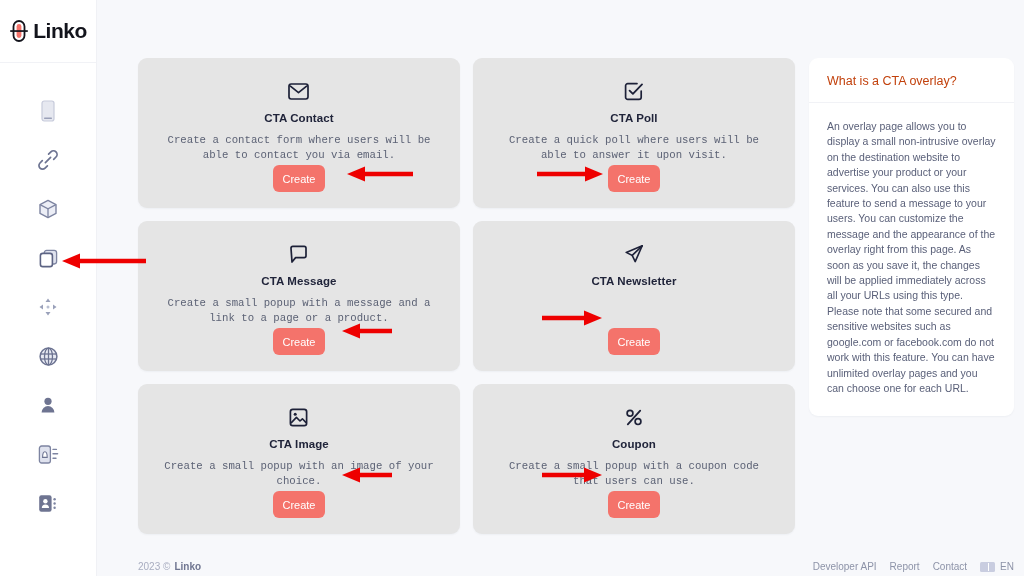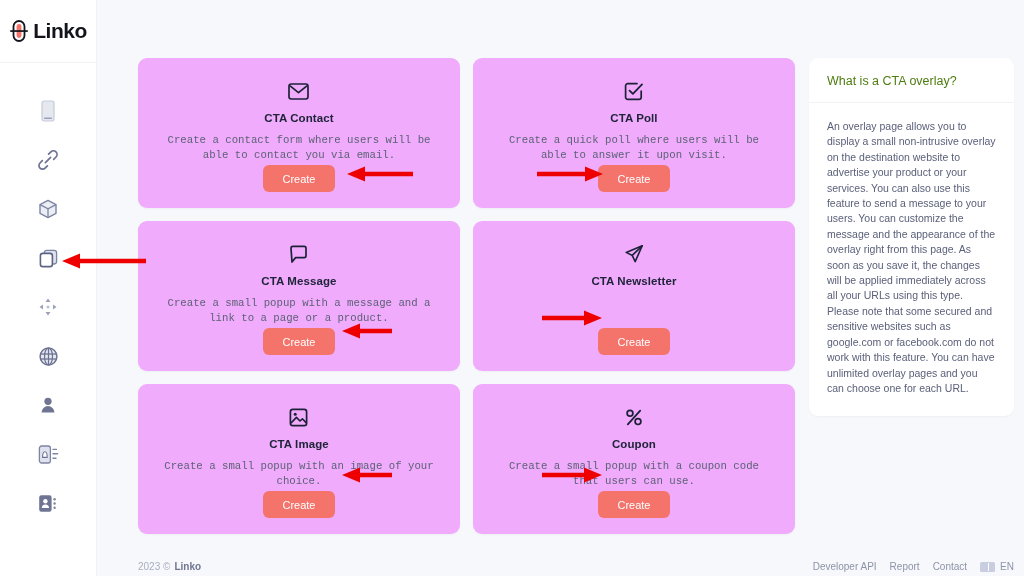--- a/index.html
+++ b/index.html
@@ -54,21 +54,21 @@
 
   .content {
     position: absolute; left: 41px; top: 58px; right: 10px;
     display: flex; gap: 14px;
   }
   .cards-col { width: 660px; }
   .cards-grid {
     display: grid; grid-template-columns: 1fr 1fr; gap: 13px;
   }
   .card {
-    background: #f0abfc;
+    background: #e5e5e5;
     border-radius: 9px;
     height: 150px;
     padding: 22px 24px 16px;
     display: flex; flex-direction: column; align-items: center;
     box-shadow: 0 1px 2px rgba(30,40,80,.045);
   }
   .card-icon { height: 22px; display: flex; align-items: center; justify-content: center; }
   .card-icon svg { display:block; }
   .card-title {
     margin-top: 10px;
@@ -76,21 +76,21 @@
   }
   .card-desc {
     margin-top: 9px;
     font-size: 10.7px; line-height: 15px; color: #5c6275;
     text-align: center; max-width: 280px; font-family: Liberation Mono, monospace;
   }
   .card-btn {
     margin-top: auto;
     background: #f4736b; color: #ffffff;
     border: none; border-radius: 6px;
-    width: 72px; height: 27px;
+    width: 52px; height: 27px;
     font-size: 11px; font-family: inherit;
     cursor: pointer;
     display: flex; align-items: center; justify-content: center;
   }
 
   
   .right-col { width: 206px; display: flex; flex-direction: column; gap: 13px; }
   .quota-card {
     background: #ffffff; border-radius: 9px;
     padding: 18px 18px 20px;
@@ -105,21 +105,21 @@
   }
   .quota-fill { height: 100%; background: #f4736b; border-radius: 5px; }
 
   .info-card {
     background: #ffffff; border-radius: 9px;
     box-shadow: 0 1px 2px rgba(30,40,80,.045);
     overflow: hidden;
   }
   .info-head {
     padding: 16px 18px 14px;
-    font-size: 12.5px; color: #4d7c0f; font-weight: 400;
+    font-size: 12.5px; color: #c2410c; font-weight: 400;
     border-bottom: 1px solid #f1f2f6;
   }
   .info-body {
     padding: 16px 18px 20px;
     font-size: 10.5px; line-height: 15.4px; color: #5a6079;
   }
 
   
   .footer {
     position: absolute; left: 41px; right: 10px; top: 561px;

